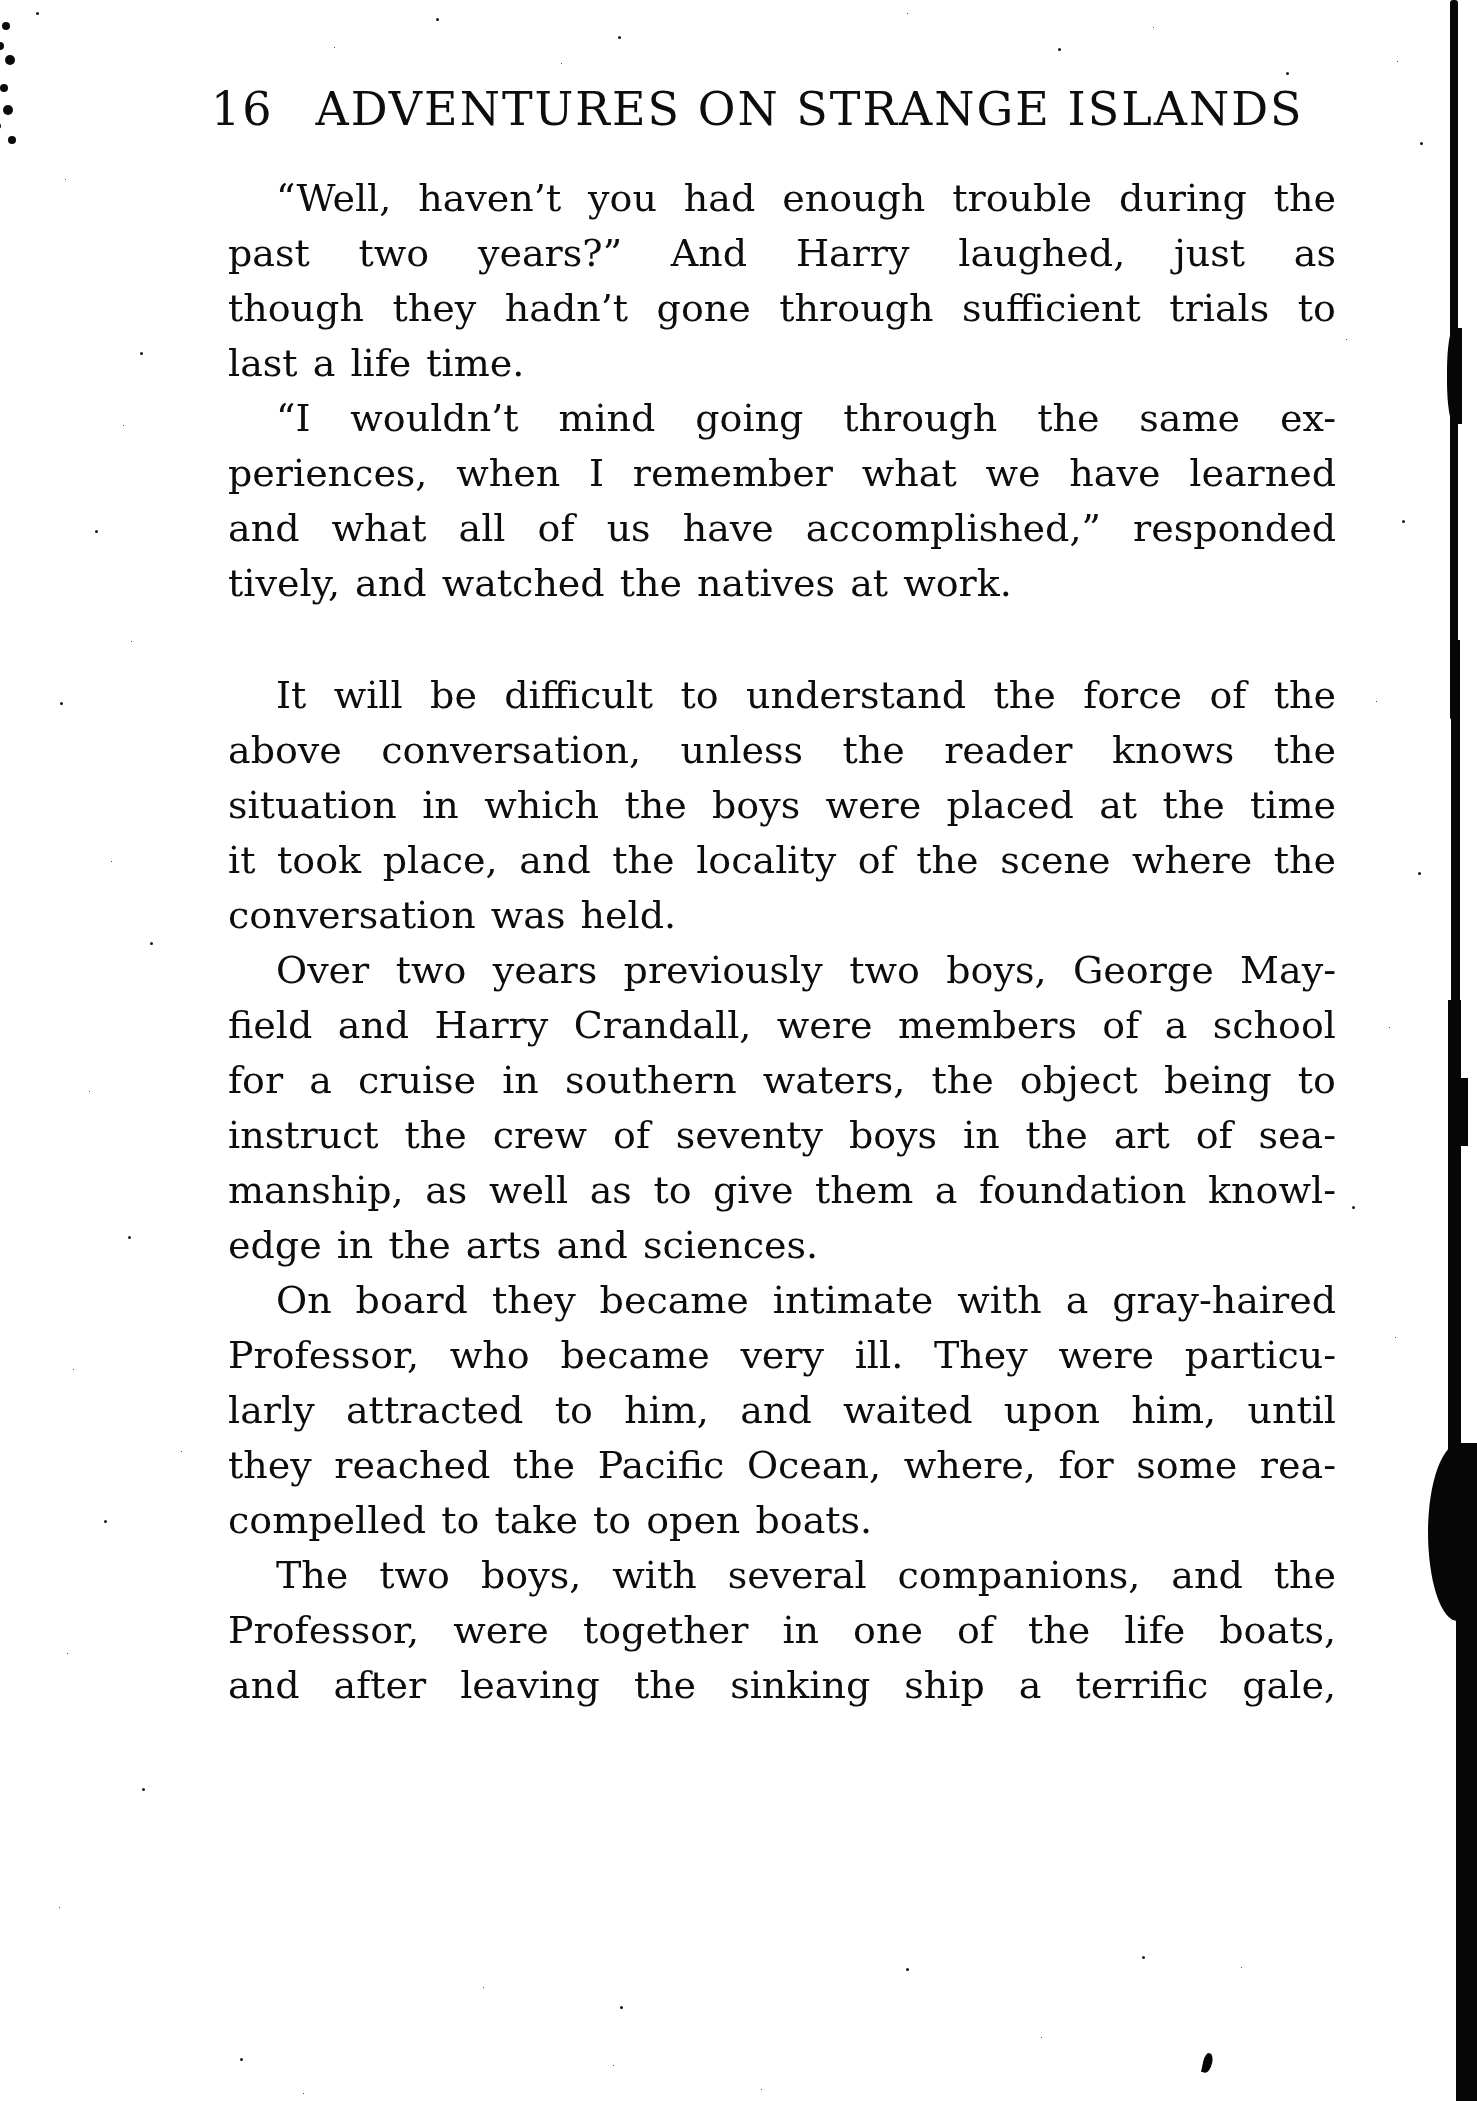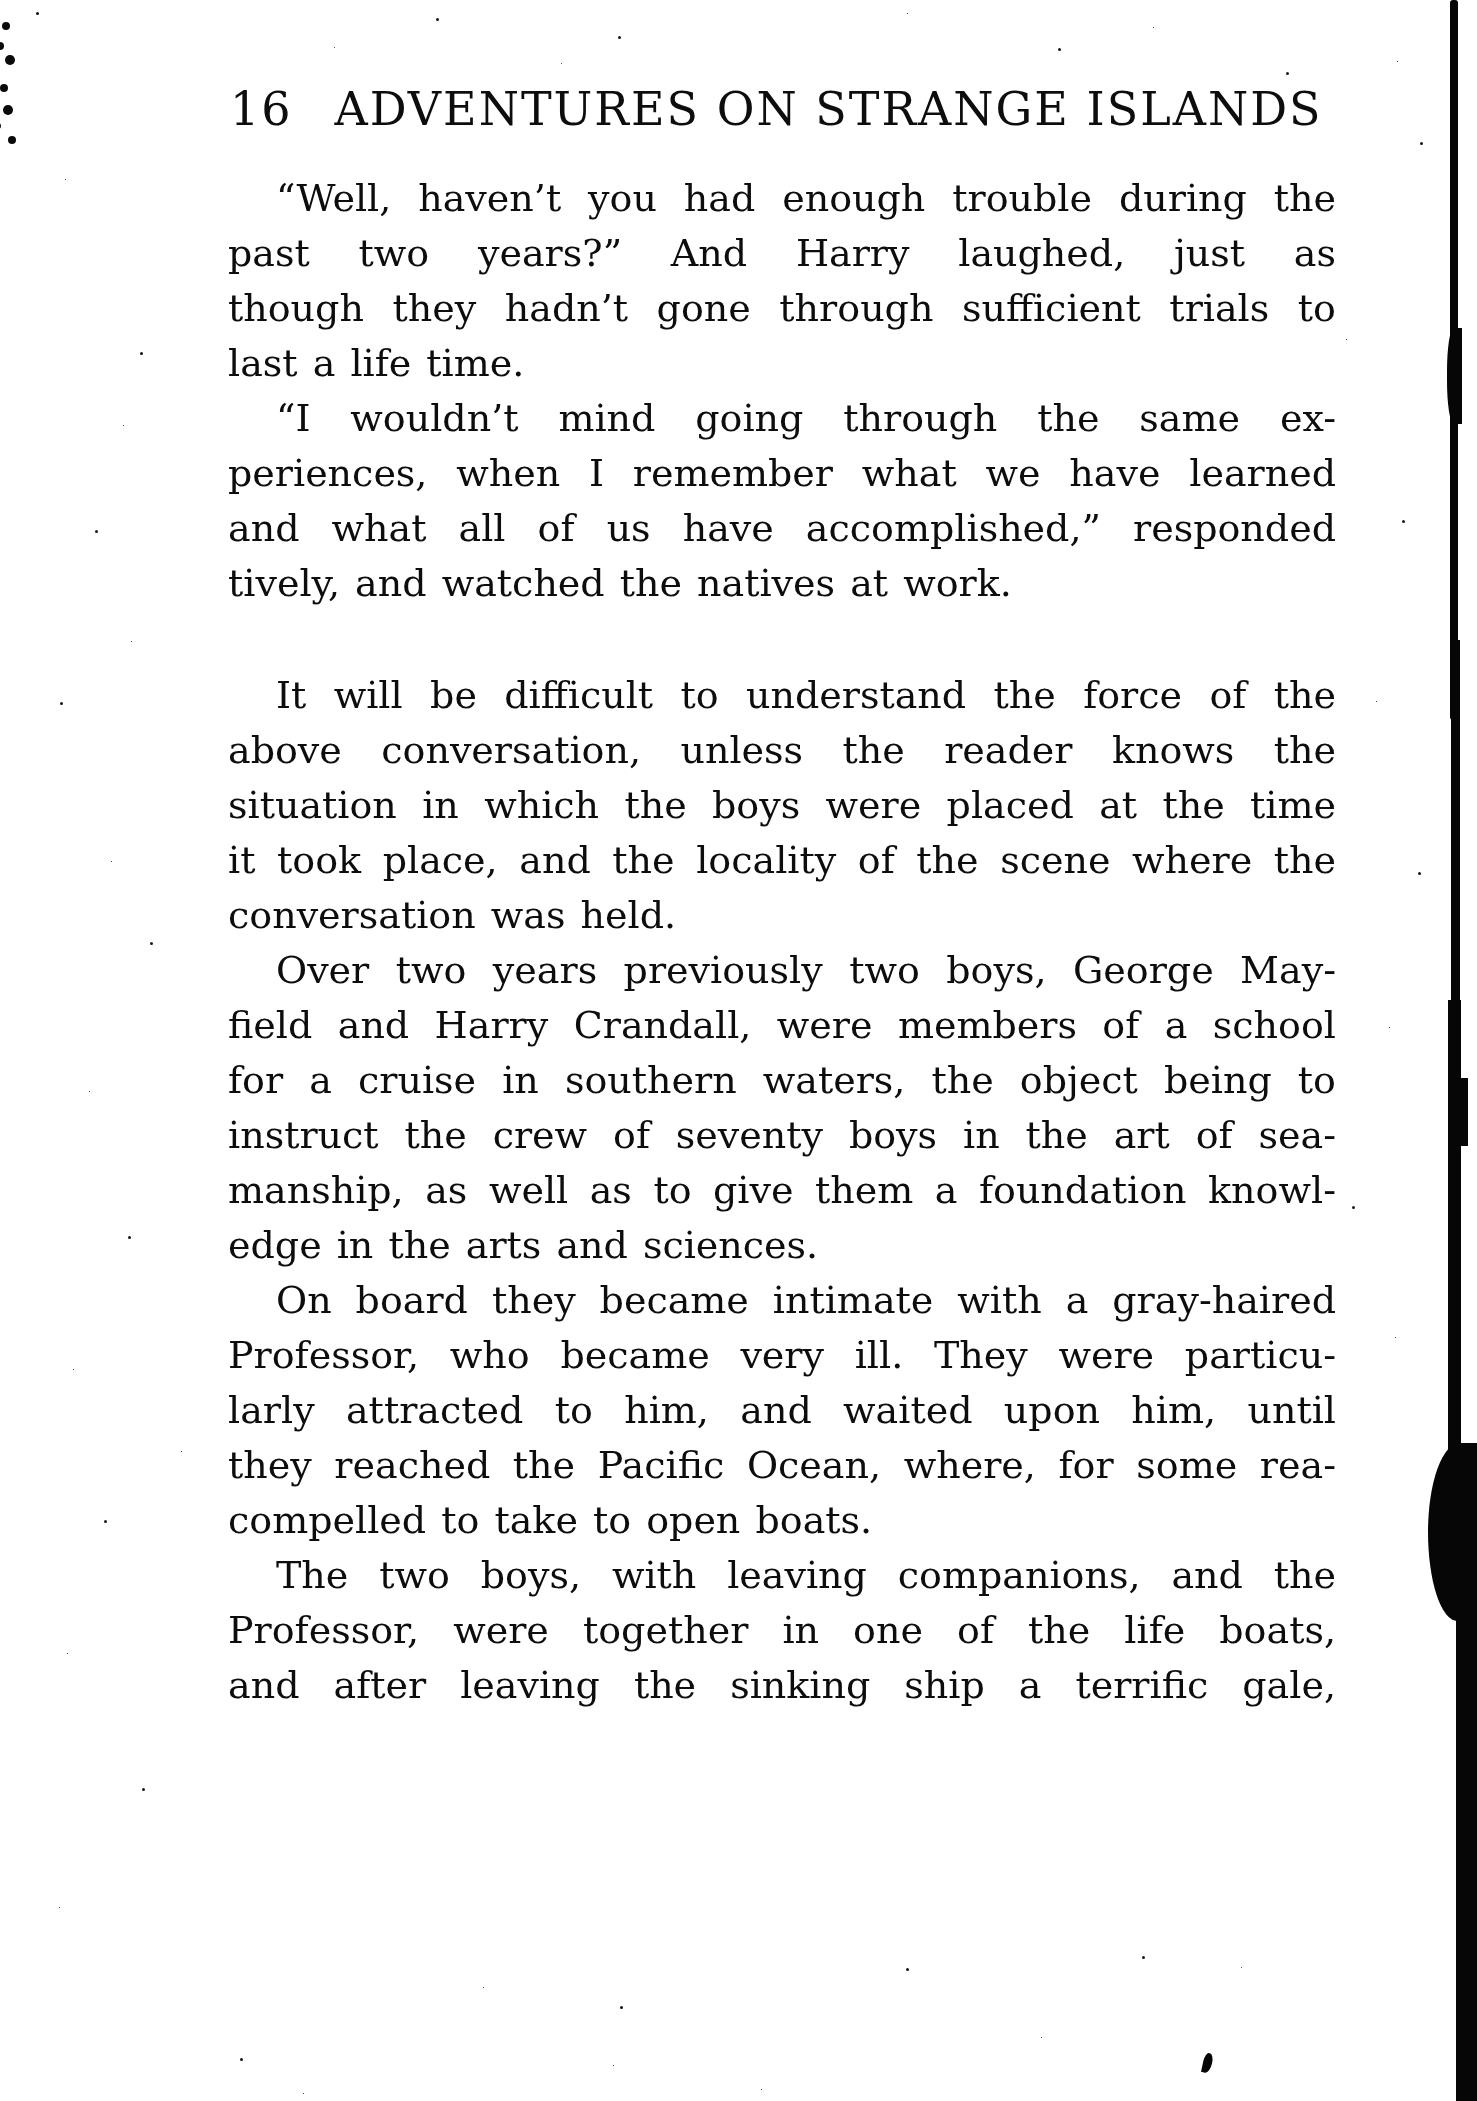--- a/index.html
+++ b/index.html
@@ -3,21 +3,21 @@
 <meta charset="utf-8">
 <style>
   html,body{margin:0;padding:0;}
   body{
     width:1477px;height:2101px;position:relative;overflow:hidden;
     background:#ffffff;color:#0d0d0d;
     font-family:"DejaVu Serif", serif;
   }
   
   .header{
-    position:absolute;left:230px;top:84px;
+    position:absolute;left:211px;top:84px;
     display:flex;align-items:center;gap:42px;
     font-size:46px;line-height:50px;letter-spacing:2px;white-space:nowrap;
   }
   
   .textblock{position:absolute;left:228px;top:171px;width:1108px;}
   .ln{
     height:55px;line-height:55px;font-size:38px;word-spacing:3px;
     overflow:hidden;white-space:normal;
   }
   .j{text-align:justify;text-align-last:justify;}
@@ -111,21 +111,21 @@
 
   <div>
     <div class="ln j ind">On board they became intimate with a gray-haired</div>
     <div class="ln j">Professor, who became very ill.  They were particu-</div>
     <div class="ln j">larly attracted to him, and waited upon him, until</div>
     <div class="ln j">they reached the Pacific Ocean, where, for some rea-</div>
     <div class="ln last">compelled to take to open boats.</div>
   </div>
 
   <div>
-    <div class="ln j ind">The two boys, with leaving companions, and the</div>
+    <div class="ln j ind">The two boys, with several companions, and the</div>
     <div class="ln j">Professor, were together in one of the life boats,</div>
     <div class="ln j">and after leaving the sinking ship a terrific gale,</div>
   </div>
 
 </div>
 
 <div class="art line-a"></div>
 <div class="art line-b"></div>
 <div class="art line-c"></div>
 <div class="art patch-top"></div>

